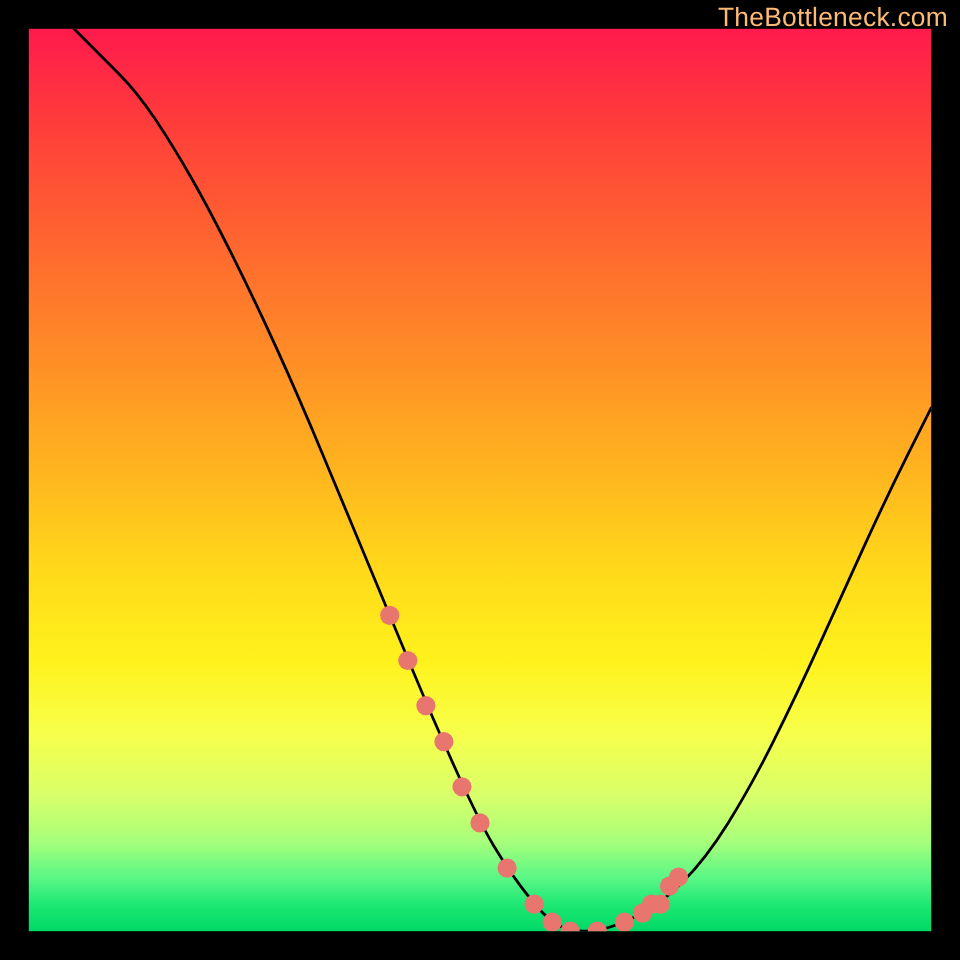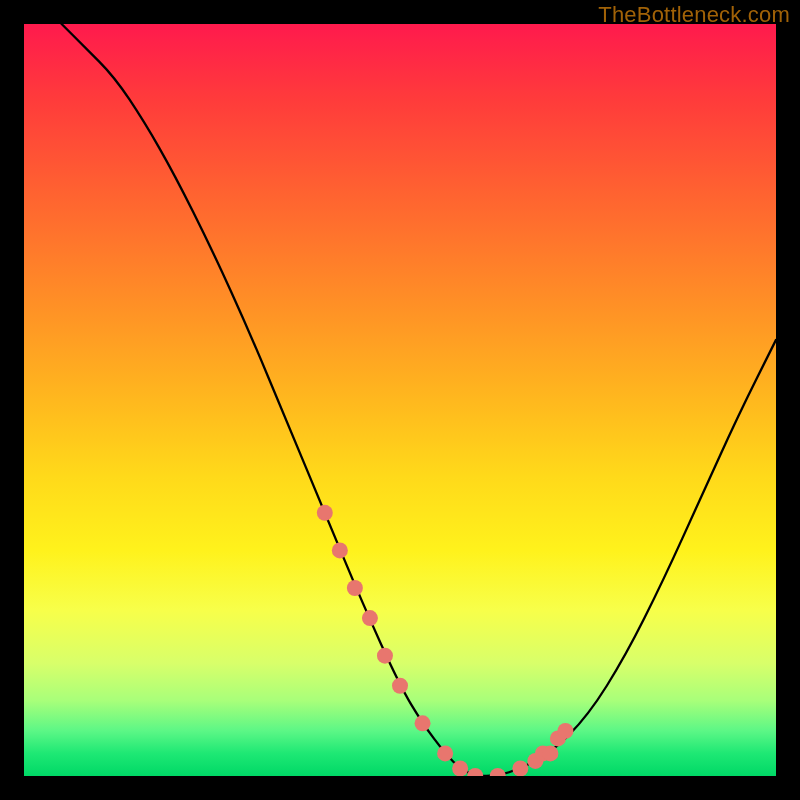--- a/index.html
+++ b/index.html
@@ -29,21 +29,21 @@
       #d8ff6a 85%,
       #a8ff7a 90%,
       #5cf786 94%,
       #1ee874 97%,
       #00d866 100%);
   }
   .watermark {
     position: absolute;
     top: 2px;
     right: 10px;
-    color: #a16207;
+    color: #fdba74;
     font-size: 22px;
     font-weight: 500;
     letter-spacing: 0.2px;
     z-index: 5;
   }
   svg.curve {
     position: absolute;
     left: 0;
     top: 0;
     width: 752px;

